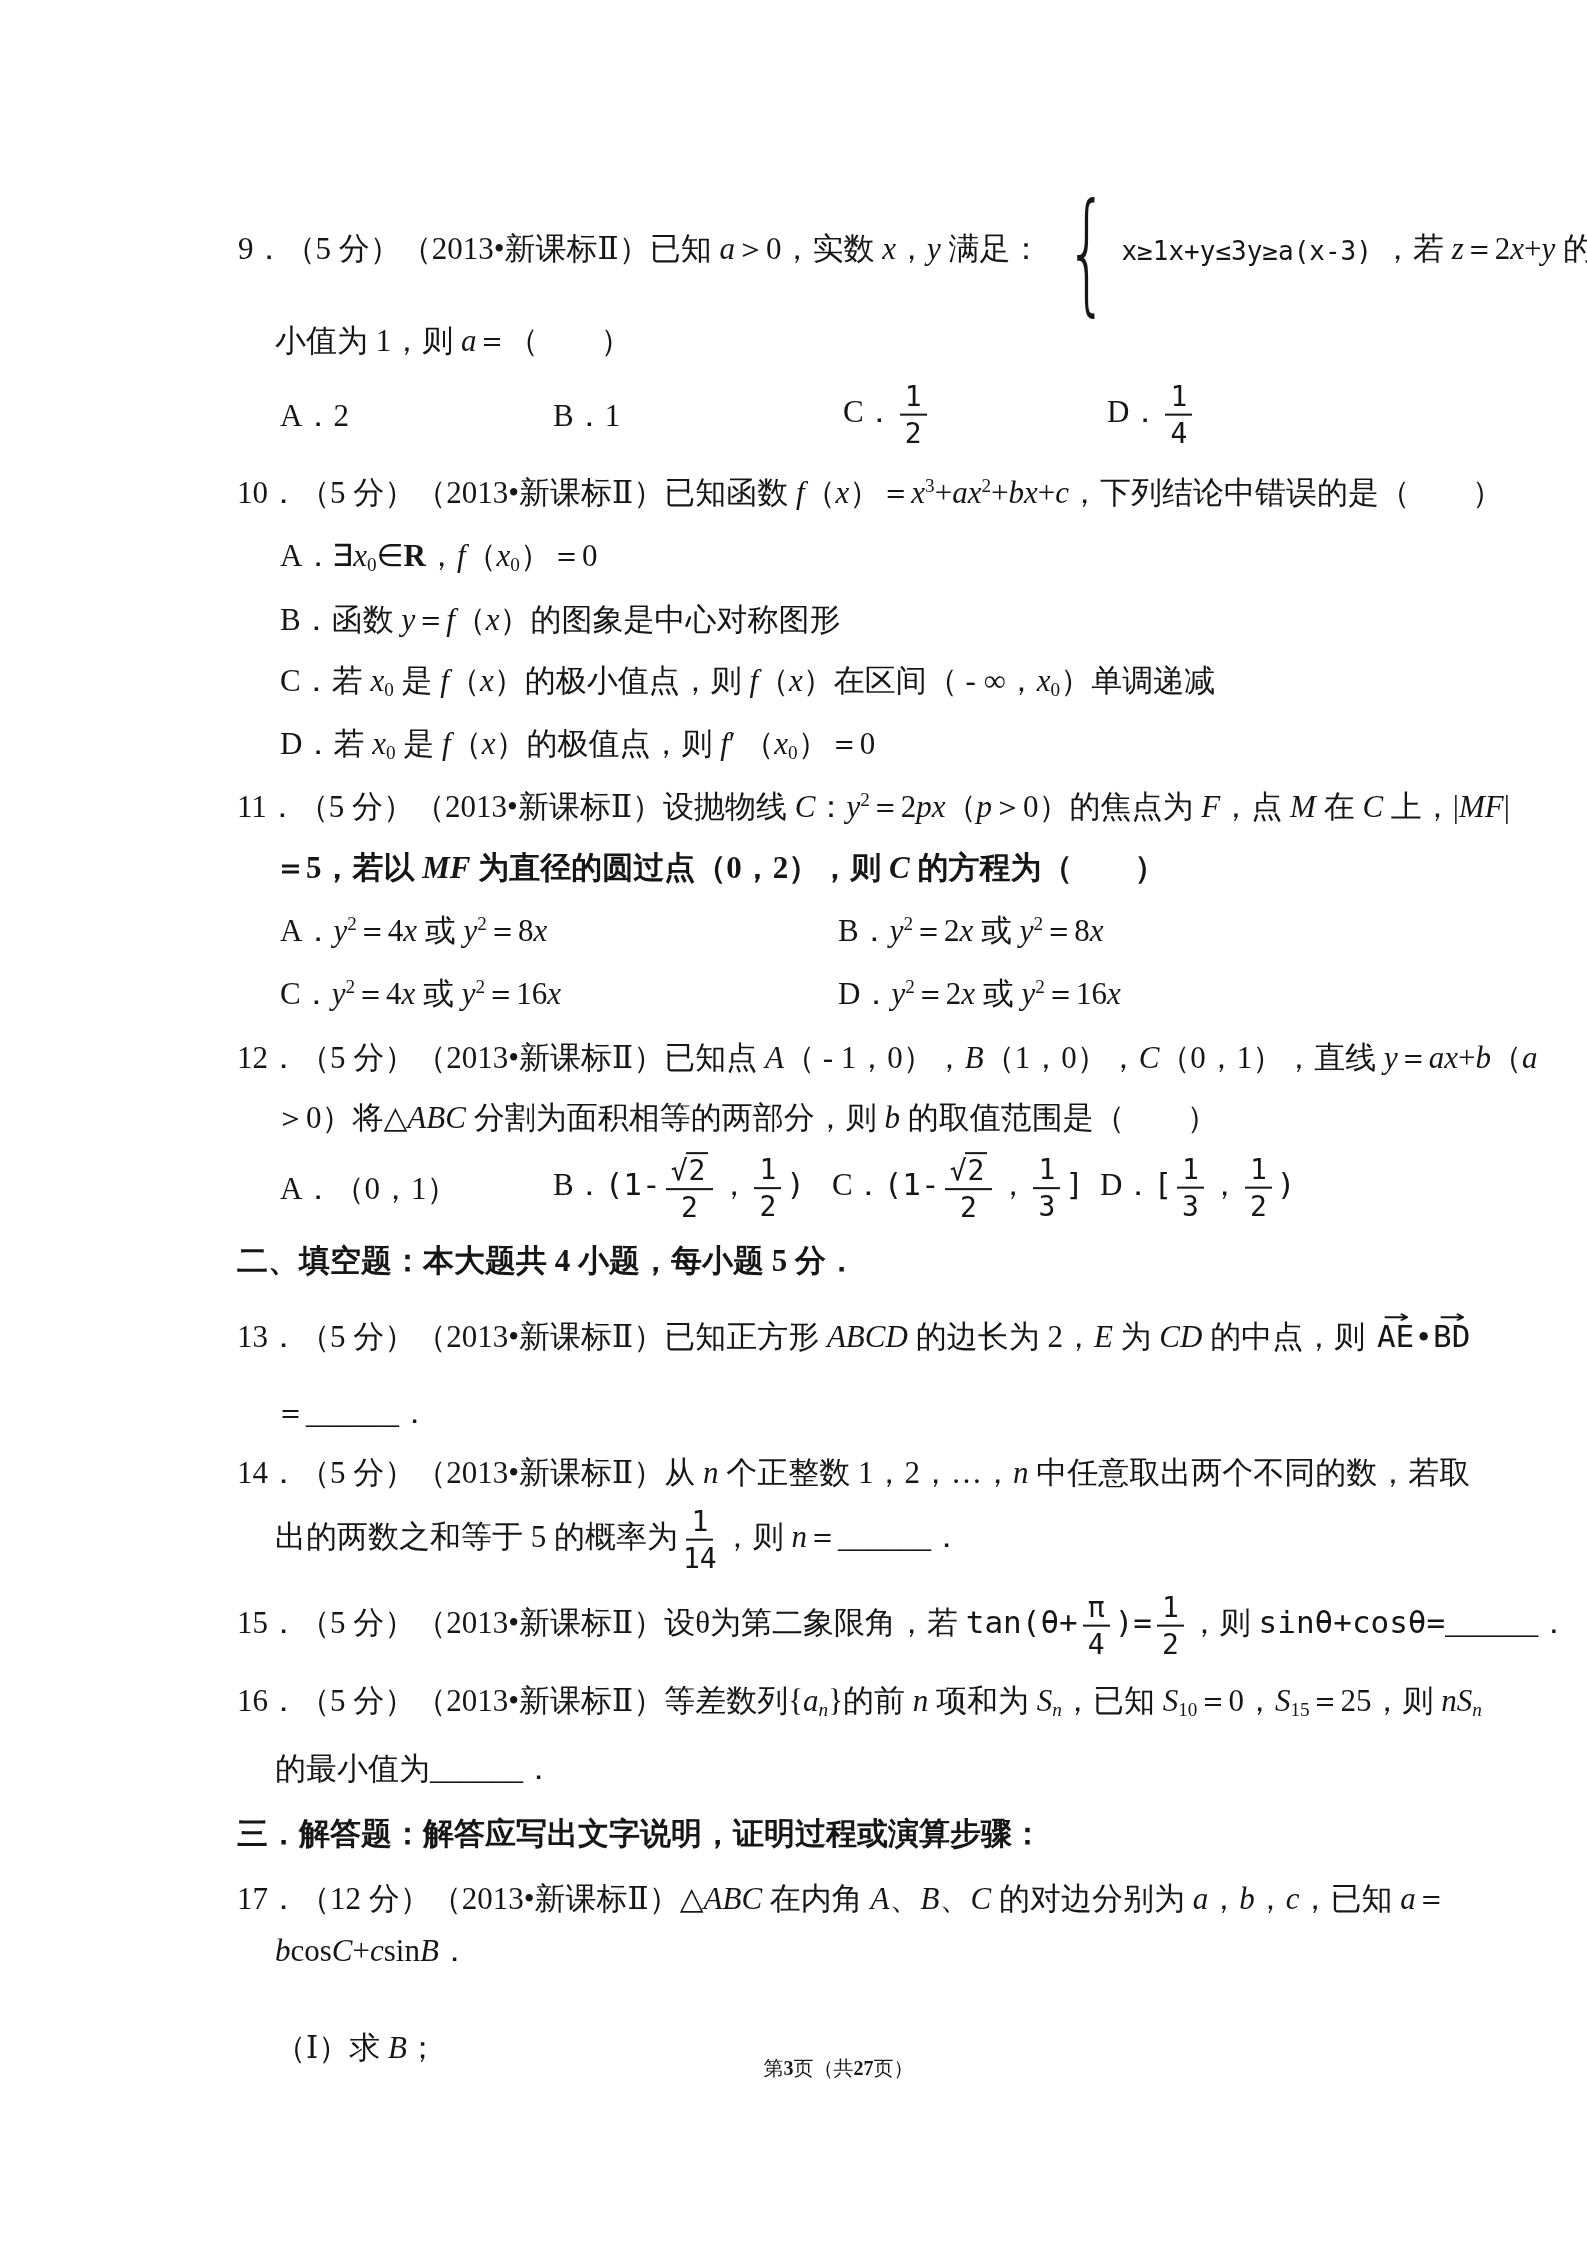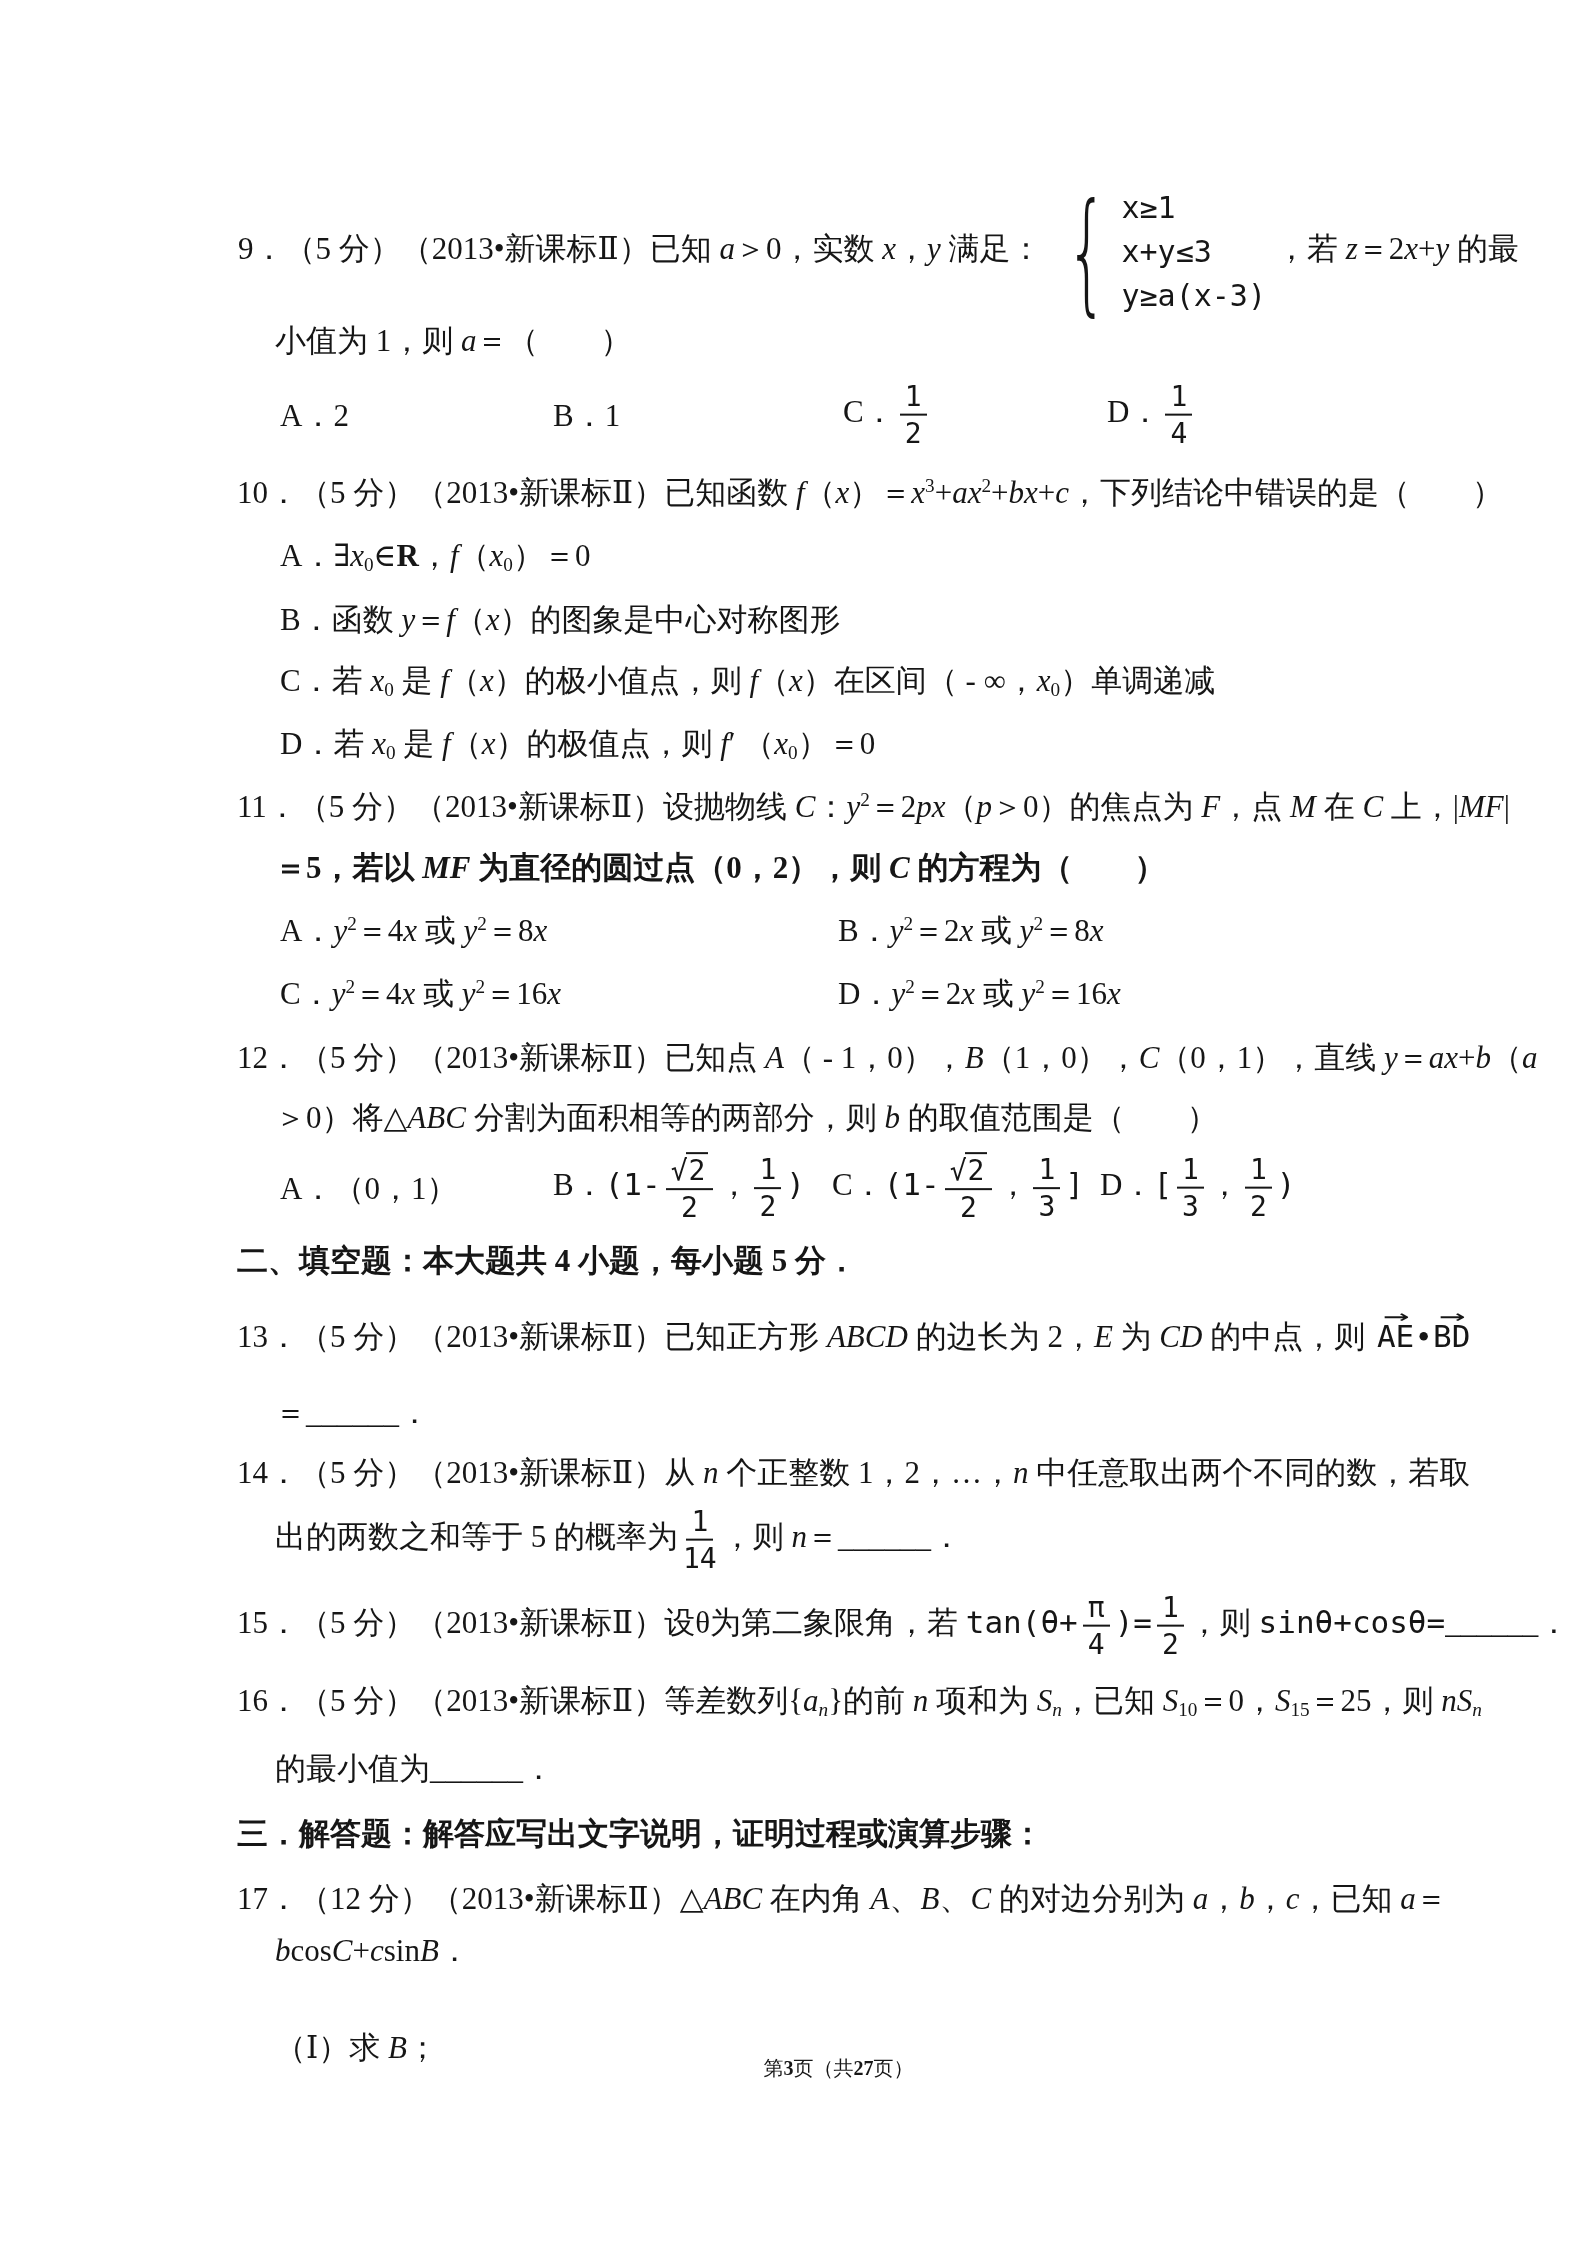--- a/index.html
+++ b/index.html
@@ -41,23 +41,23 @@
     vertical-align:middle;
     margin:0 10px 0 4px;
   }
   .cbrace{
     font-family:"DejaVu Sans",sans-serif;
     font-size:132px;font-weight:300;line-height:0.92;
     transform:scaleX(0.5);transform-origin:center;
     margin-right:-8px;
   }
   .crows{
-    display:inline-flex;flex-direction:column;row-gap:8px;
+    display:inline-flex;
     font-family:"DejaVu Sans Mono",monospace;
-    font-size:30px;line-height:1.2;text-align:left;
+    font-size:26px;line-height:1.2;text-align:left;
   }
   .vec{
     position:relative;display:inline-block;
     font-family:"DejaVu Sans Mono",monospace;
     margin:0 4px;
   }
   .vec .arrow{
     position:absolute;left:50%;top:-0.70em;
     transform:translateX(-50%) scaleX(1.8);
     font-size:0.78em;line-height:1;
@@ -81,21 +81,21 @@
       <div class="line" style="top: 415px; left: 553px;"><span>B．1</span></div>
       <div class="line" style="top: 415px; left: 843px;"><span>C．</span><span class="frac">
           <span class="num">1</span>
           <span class="den">2</span>
         </span></div>
       <div class="line" style="top: 415px; left: 1107px;"><span>D．</span><span class="frac">
           <span class="num">1</span>
           <span class="den">4</span>
         </span></div>
       <div class="line" style="top: 492px; left: 237px;"><span>10．（5 分）（2013•新课标Ⅱ）已知函数 </span><span class="it">f</span><span>（</span><span class="it">x</span><span>）＝</span><span class="it">x</span><span class="sup">3</span><span>+</span><span class="it">ax</span><span class="sup">2</span><span>+</span><span class="it">bx</span><span>+</span><span class="it">c</span><span>，下列结论中错误的是（　　）</span></div>
-      <div class="line" style="top: 557px; left: 280px;"><span>A．∃</span><span class="it">x</span><span class="sub">0</span><span>∈</span><span class="bd">R</span><span>，</span><span class="it">f</span><span>（</span><span class="it">x</span><span class="sub">0</span><span>）＝0</span></div>
+      <div class="line" style="top: 557px; left: 280px; font-family: Liberation Serif, serif;"><span>A．∃</span><span class="it">x</span><span class="sub">0</span><span>∈</span><span class="bd">R</span><span>，</span><span class="it">f</span><span>（</span><span class="it">x</span><span class="sub">0</span><span>）＝0</span></div>
       <div class="line" style="top: 619px; left: 280px;"><span>B．函数 </span><span class="it">y</span><span>＝</span><span class="it">f</span><span>（</span><span class="it">x</span><span>）的图象是中心对称图形</span></div>
       <div class="line" style="top: 682px; left: 280px;"><span>C．若 </span><span class="it">x</span><span class="sub">0</span><span> 是 </span><span class="it">f</span><span>（</span><span class="it">x</span><span>）的极小值点，则 </span><span class="it">f</span><span>（</span><span class="it">x</span><span>）在区间（ - ∞，</span><span class="it">x</span><span class="sub">0</span><span>）单调递减</span></div>
       <div class="line" style="top: 745px; left: 280px;"><span>D．若 </span><span class="it">x</span><span class="sub">0</span><span> 是 </span><span class="it">f</span><span>（</span><span class="it">x</span><span>）的极值点，则 </span><span class="it">f</span><span>′ （</span><span class="it">x</span><span class="sub">0</span><span>）＝0</span></div>
       <div class="line" style="top: 806px; left: 237px;"><span>11．（5 分）（2013•新课标Ⅱ）设抛物线 </span><span class="it">C</span><span>：</span><span class="it">y</span><span class="sup">2</span><span>＝2</span><span class="it">px</span><span>（</span><span class="it">p</span><span>＞0）的焦点为 </span><span class="it">F</span><span>，点 </span><span class="it">M</span><span> 在 </span><span class="it">C</span><span> 上，|</span><span class="it">MF</span><span>|</span></div>
       <div class="line" style="top: 867px; left: 275px; font-weight: bold;"><span>＝5，若以 </span><span class="it">MF</span><span> 为直径的圆过点（0，2），则 </span><span class="it">C</span><span> 的方程为（　　）</span></div>
       <div class="line" style="top: 930px; left: 280px;"><span>A．</span><span class="it">y</span><span class="sup">2</span><span>＝4</span><span class="it">x</span><span> 或 </span><span class="it">y</span><span class="sup">2</span><span>＝8</span><span class="it">x</span></div>
       <div class="line" style="top: 930px; left: 838px;"><span>B．</span><span class="it">y</span><span class="sup">2</span><span>＝2</span><span class="it">x</span><span> 或 </span><span class="it">y</span><span class="sup">2</span><span>＝8</span><span class="it">x</span></div>
       <div class="line" style="top: 993px; left: 280px;"><span>C．</span><span class="it">y</span><span class="sup">2</span><span>＝4</span><span class="it">x</span><span> 或 </span><span class="it">y</span><span class="sup">2</span><span>＝16</span><span class="it">x</span></div>
       <div class="line" style="top: 993px; left: 838px;"><span>D．</span><span class="it">y</span><span class="sup">2</span><span>＝2</span><span class="it">x</span><span> 或 </span><span class="it">y</span><span class="sup">2</span><span>＝16</span><span class="it">x</span></div>
       <div class="line" style="top: 1057px; left: 237px;"><span>12．（5 分）（2013•新课标Ⅱ）已知点 </span><span class="it">A</span><span>（ - 1，0），</span><span class="it">B</span><span>（1，0），</span><span class="it">C</span><span>（0，1），直线 </span><span class="it">y</span><span>＝</span><span class="it">ax</span><span>+</span><span class="it">b</span><span>（</span><span class="it">a</span></div>

